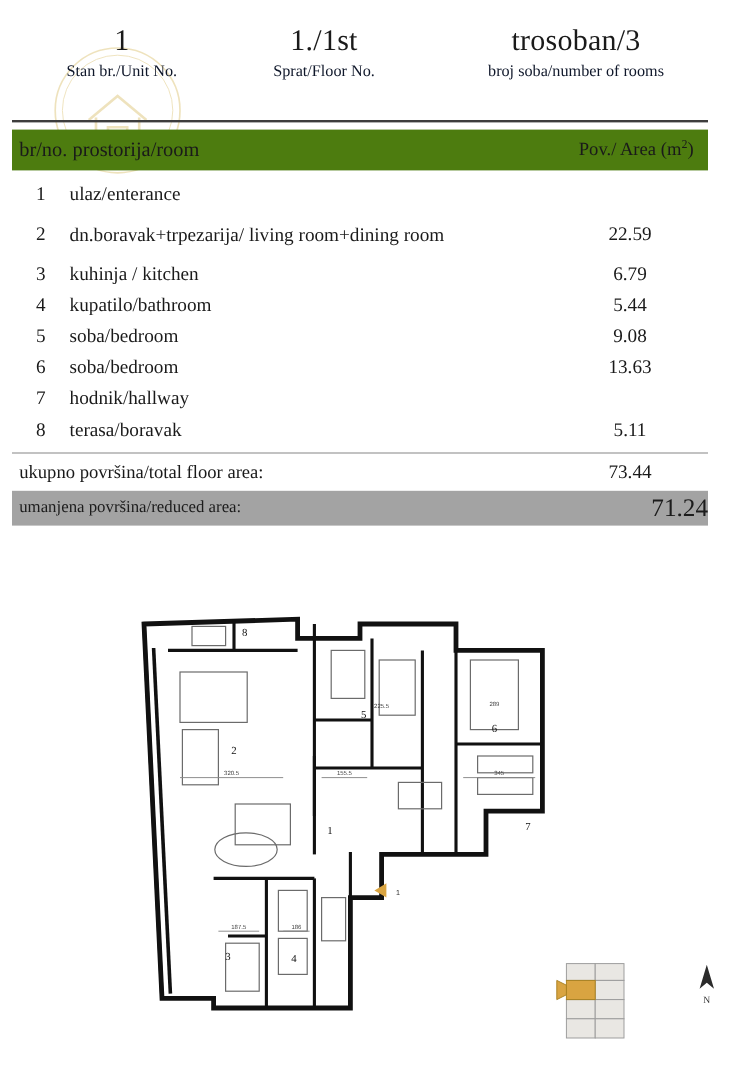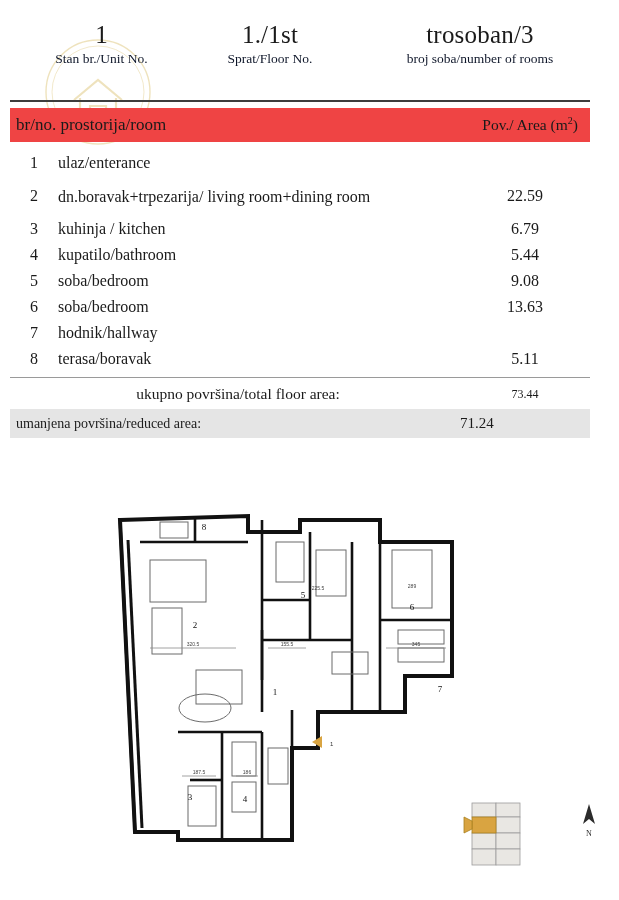--- a/index.html
+++ b/index.html
@@ -33,21 +33,21 @@
   .hcell.rooms { width: 250px; text-align: center; }
   .hcell.rooms .big { font-size: 25px; }
 
   
   .rule-top {
     position: absolute; left: 10px; top: 100px; width: 580px; height: 2px;
     background: #3d3d3d;
   }
   .thead {
     position: absolute; left: 10px; top: 108px; width: 580px; height: 34px;
-    background: #ef4444;
+    background: #4d7c0f;
     display: flex; align-items: center;
   }
   .thead .c1 { padding-left: 6px; font-size: 17px; }
   .thead .c2 { position: absolute; right: 12px; font-size: 15.5px; }
   .thead .c2 sup { font-size: 10px; }
 
   
   .rows { position: absolute; left: 10px; top: 150px; width: 580px; }
   .row {
     display: flex; align-items: center;
@@ -62,31 +62,31 @@
 
   
   .total-rule {
     position: absolute; left: 10px; top: 377px; width: 580px; height: 1px;
     background: #9a9a9a;
   }
   .total {
     position: absolute; left: 10px; top: 380px; width: 580px; height: 28px;
     display: flex; align-items: center; font-size: 15.5px;
   }
-  .total .lbl { padding-left: 6px; flex: 1; text-align: center; }
-  .total .val { width: 130px; text-align: center; font-size: 12px; }
+  .total .lbl { padding-left: 6px; flex: 1; }
+  .total .val { width: 130px; text-align: center; font-size: 16px; }
 
   .reduced {
     position: absolute; left: 10px; top: 409px; width: 580px; height: 29px;
-    background: #e5e5e5; color: #1c1c1c;
+    background: #a3a3a3; color: #1c1c1c;
     display: flex; align-items: center;
   }
   .reduced .lbl { padding-left: 6px; flex: 1; font-size: 14px; }
   .reduced .lbl .ital { font-style: normal; }
-  .reduced .val { width: 130px; text-align: left; font-size: 15px; }
+  .reduced .val { width: 130px; text-align: right; font-size: 21px; }
 
   
   .plan { position: absolute; left: 0; top: 480px; width: 619px; height: 420px; }
   .plan svg { display: block; }
   .minimap { position: absolute; left: 462px; top: 315px; }
   .compass { position: absolute; left: 572px; top: 320px; }
 </style>
 </head>
 <body>
 

